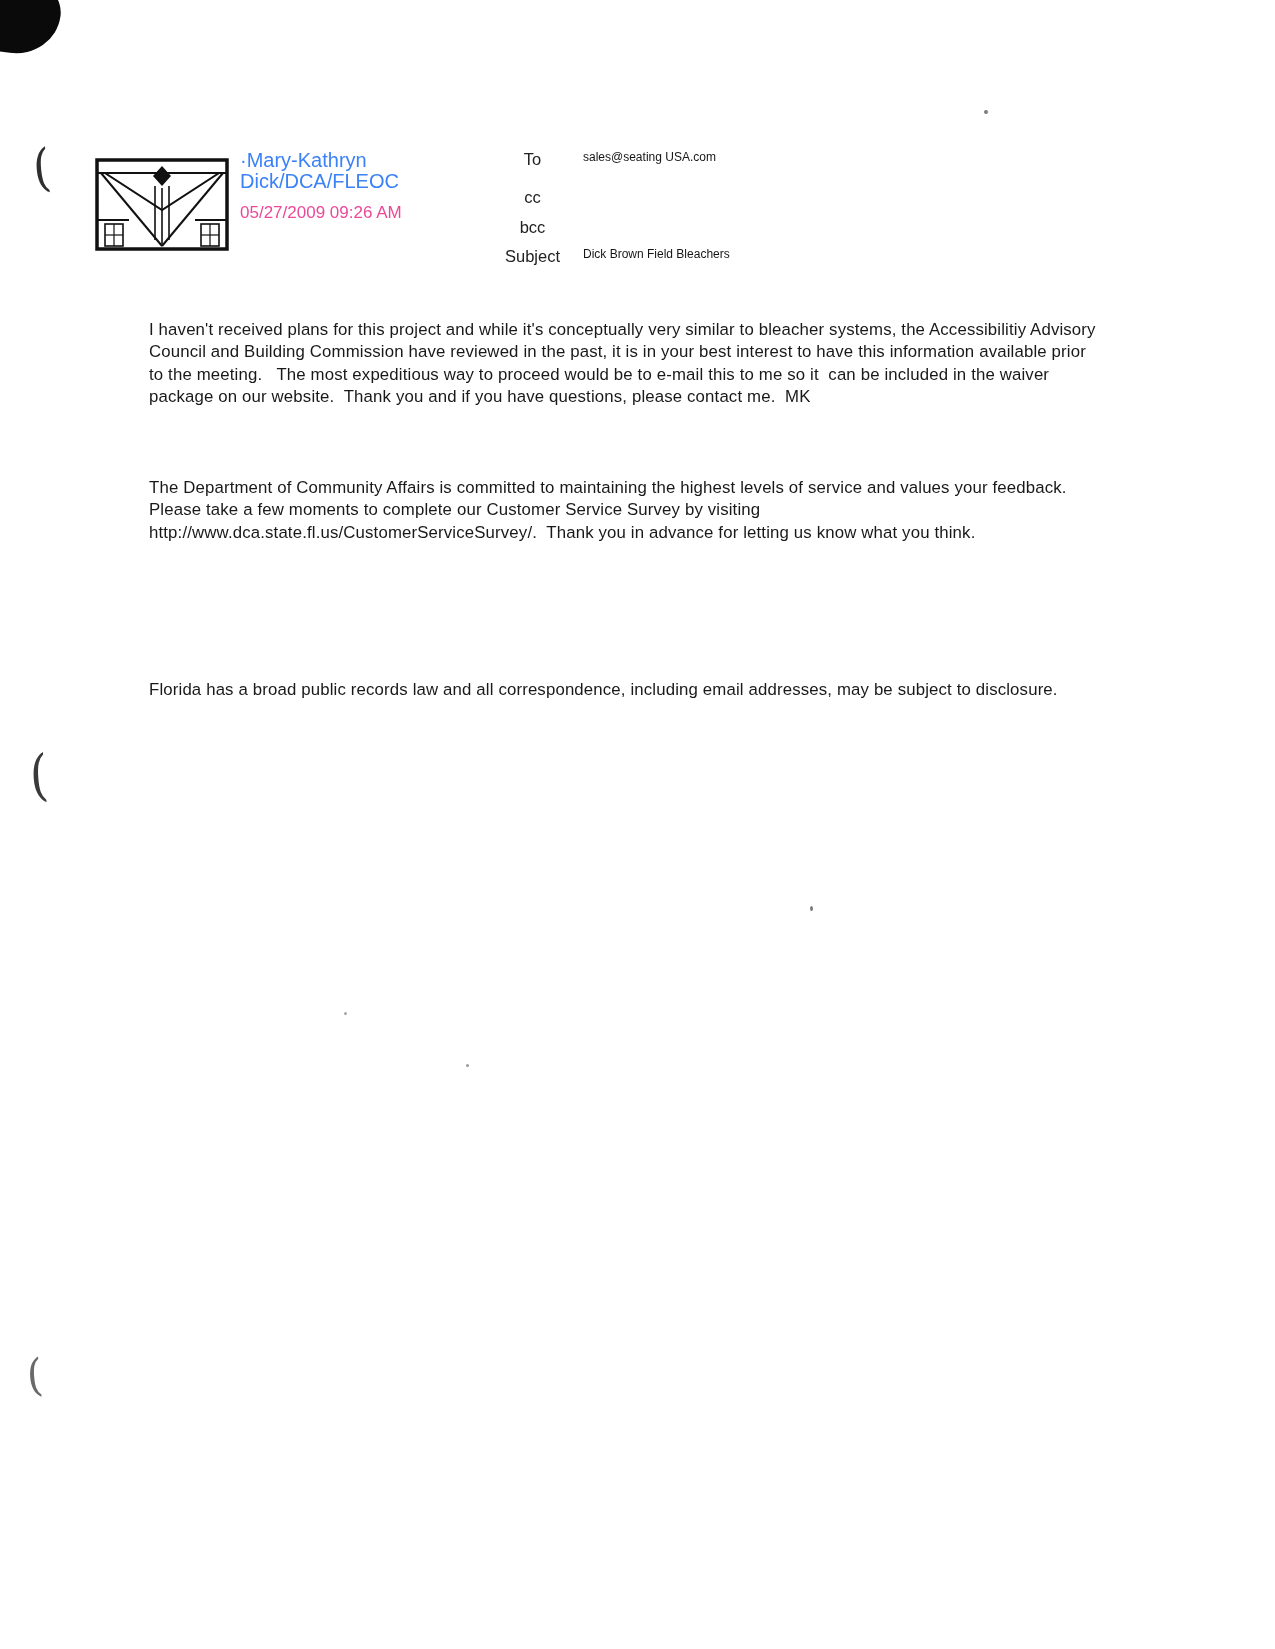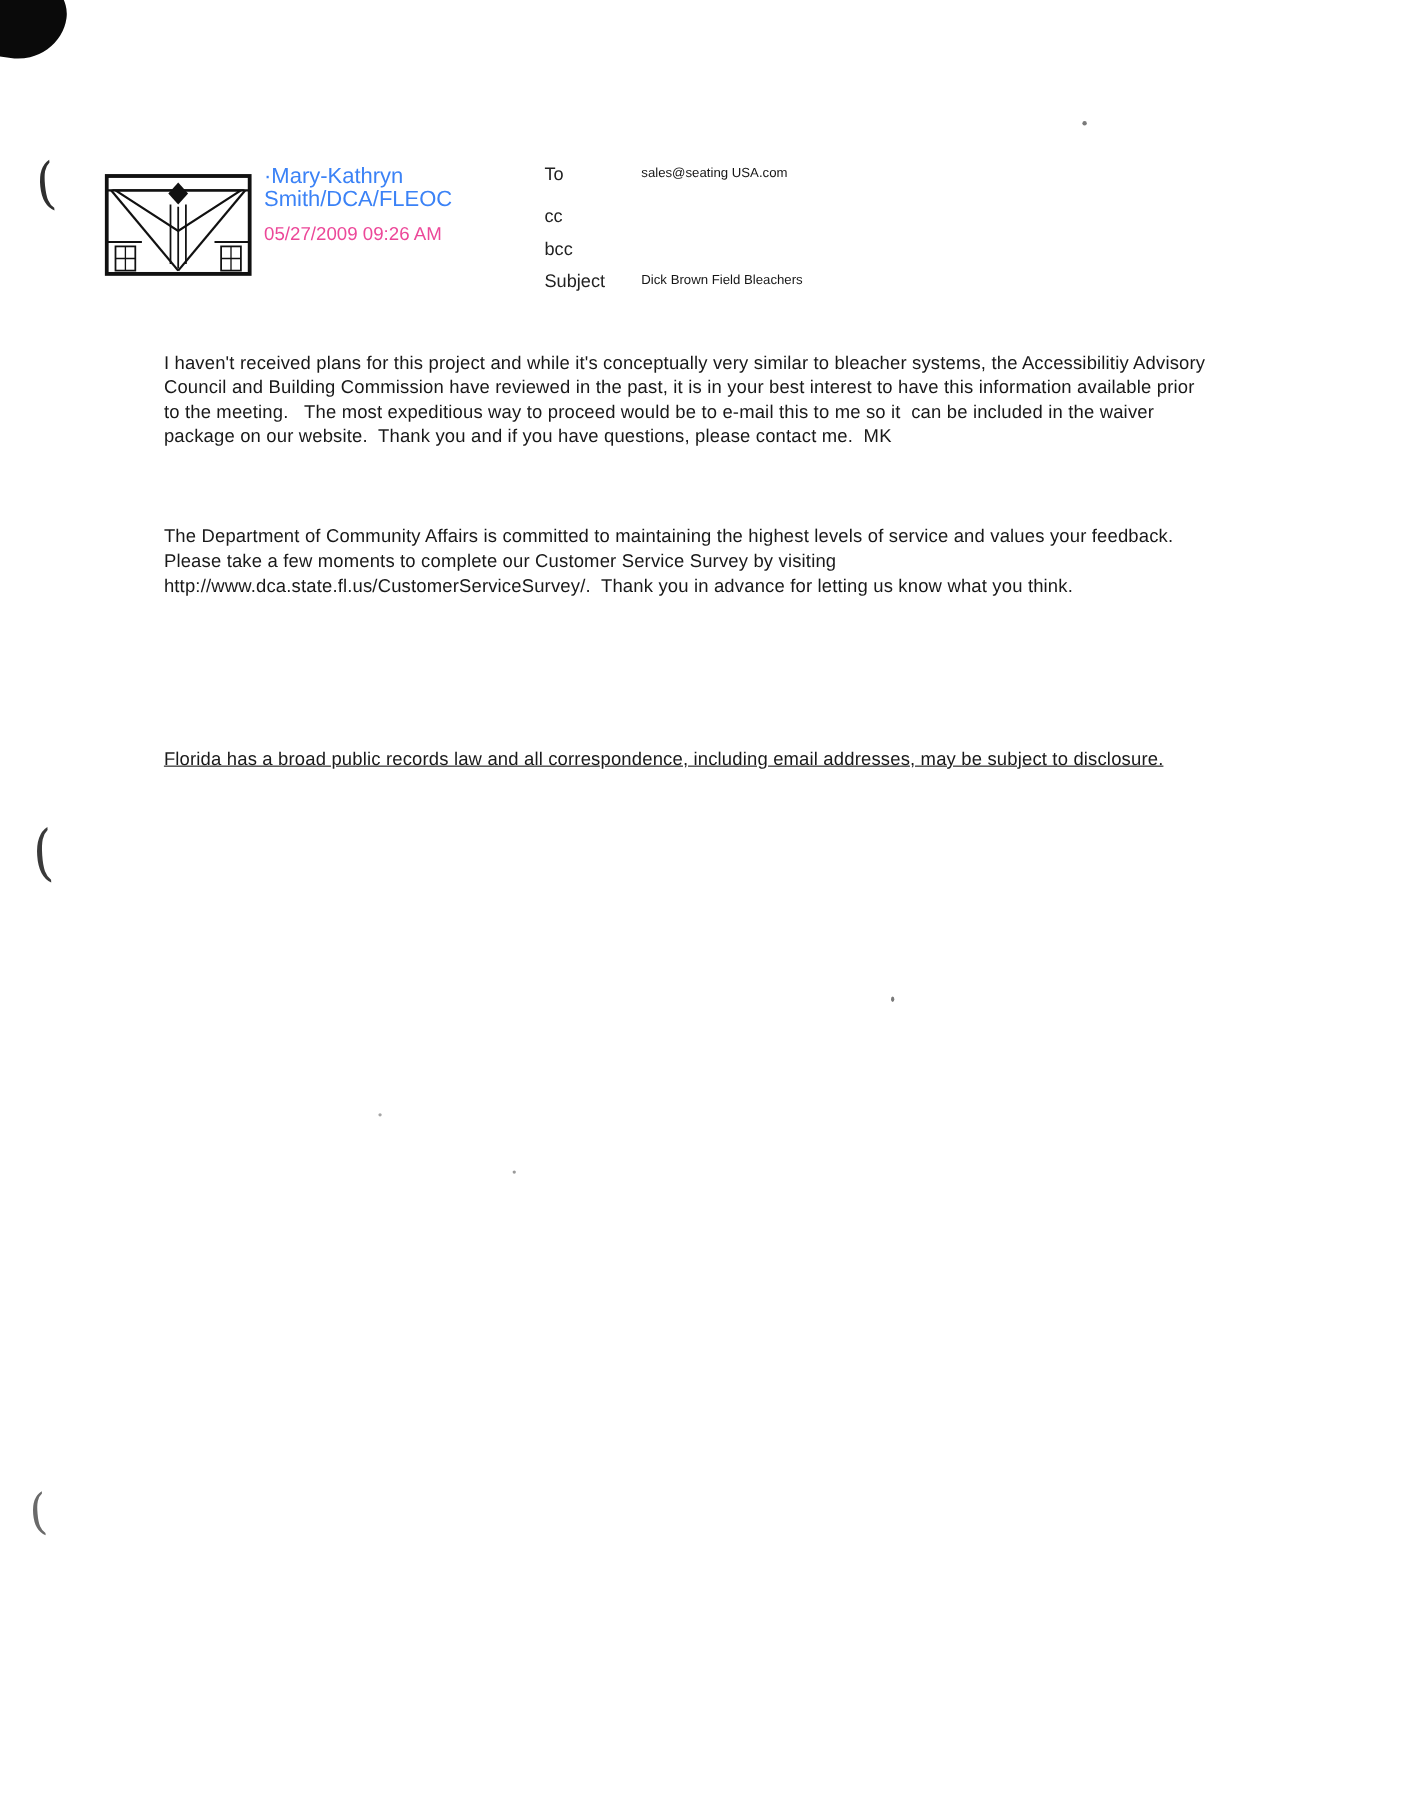--- a/index.html
+++ b/index.html
@@ -37,21 +37,21 @@
   .sender-time {
     position: absolute;
     left: 240px;
     top: 203px;
     font-size: 17px;
     color: #ec4899;
   }
   .field-label {
     position: absolute;
     width: 75px;
-    text-align: left;
+    text-align: center;
     font-size: 16.5px;
     color: #222;
   }
   .field-value {
     position: absolute;
     left: 583px;
     font-size: 12px;
     color: #161616;
     white-space: nowrap;
   }
@@ -139,33 +139,33 @@
       <line x1="10" y1="77" x2="28" y2="77" stroke="#111" stroke-width="1.2"></line>
 
       <rect x="106" y="66" width="18" height="22" fill="none" stroke="#111" stroke-width="1.6"></rect>
       <line x1="115" y1="66" x2="115" y2="88" stroke="#111" stroke-width="1.2"></line>
       <line x1="106" y1="77" x2="124" y2="77" stroke="#111" stroke-width="1.2"></line>
     </svg>
   </div>
 
   <div class="sender-name">
     <div>·Mary-Kathryn</div>
-    <div>Smith/DCA/FLEOC</div>
+    <div>Dick/DCA/FLEOC</div>
   </div>
   <div class="sender-time">05/27/2009 09:26 AM</div>
 
   <div class="field-label" style="left:495px; top:150px;">To</div>
   <div class="field-value" style="top:150px;">sales@seating USA.com</div>
 
   <div class="field-label" style="left:495px; top:188px;">cc</div>
   <div class="field-value" style="top:188px;"></div>
 
   <div class="field-label" style="left:495px; top:218px;">bcc</div>
   <div class="field-value" style="top:218px;"></div>
 
   <div class="field-label" style="left:495px; top:247px;">Subject</div>
   <div class="field-value" style="top:247px;">Dick Brown Field Bleachers</div>
 
   <p class="para" style="top:303px;">I haven't received plans for this project and while it's conceptually very similar to bleacher systems, the Accessibilitiy Advisory Council and Building Commission have reviewed in the past, it is in your best interest to have this information available prior to the meeting.   The most expeditious way to proceed would be to e-mail this to me so it  can be included in the waiver package on our website.  Thank you and if you have questions, please contact me.  MK</p>
   <p class="para" style="top:461px;">The Department of Community Affairs is committed to maintaining the highest levels of service and values your feedback.  Please take a few moments to complete our Customer Service Survey by visiting http://www.dca.state.fl.us/CustomerServiceSurvey/.  Thank you in advance for letting us know what you think.</p>
-  <p class="para" style="top:663px;text-decoration:underline;">Florida has a broad public records law and all correspondence, including email addresses, may be subject to disclosure.</p>
+  <p class="para" style="top:663px;">Florida has a broad public records law and all correspondence, including email addresses, may be subject to disclosure.</p>
 
 </div>
 
 </body></html>

